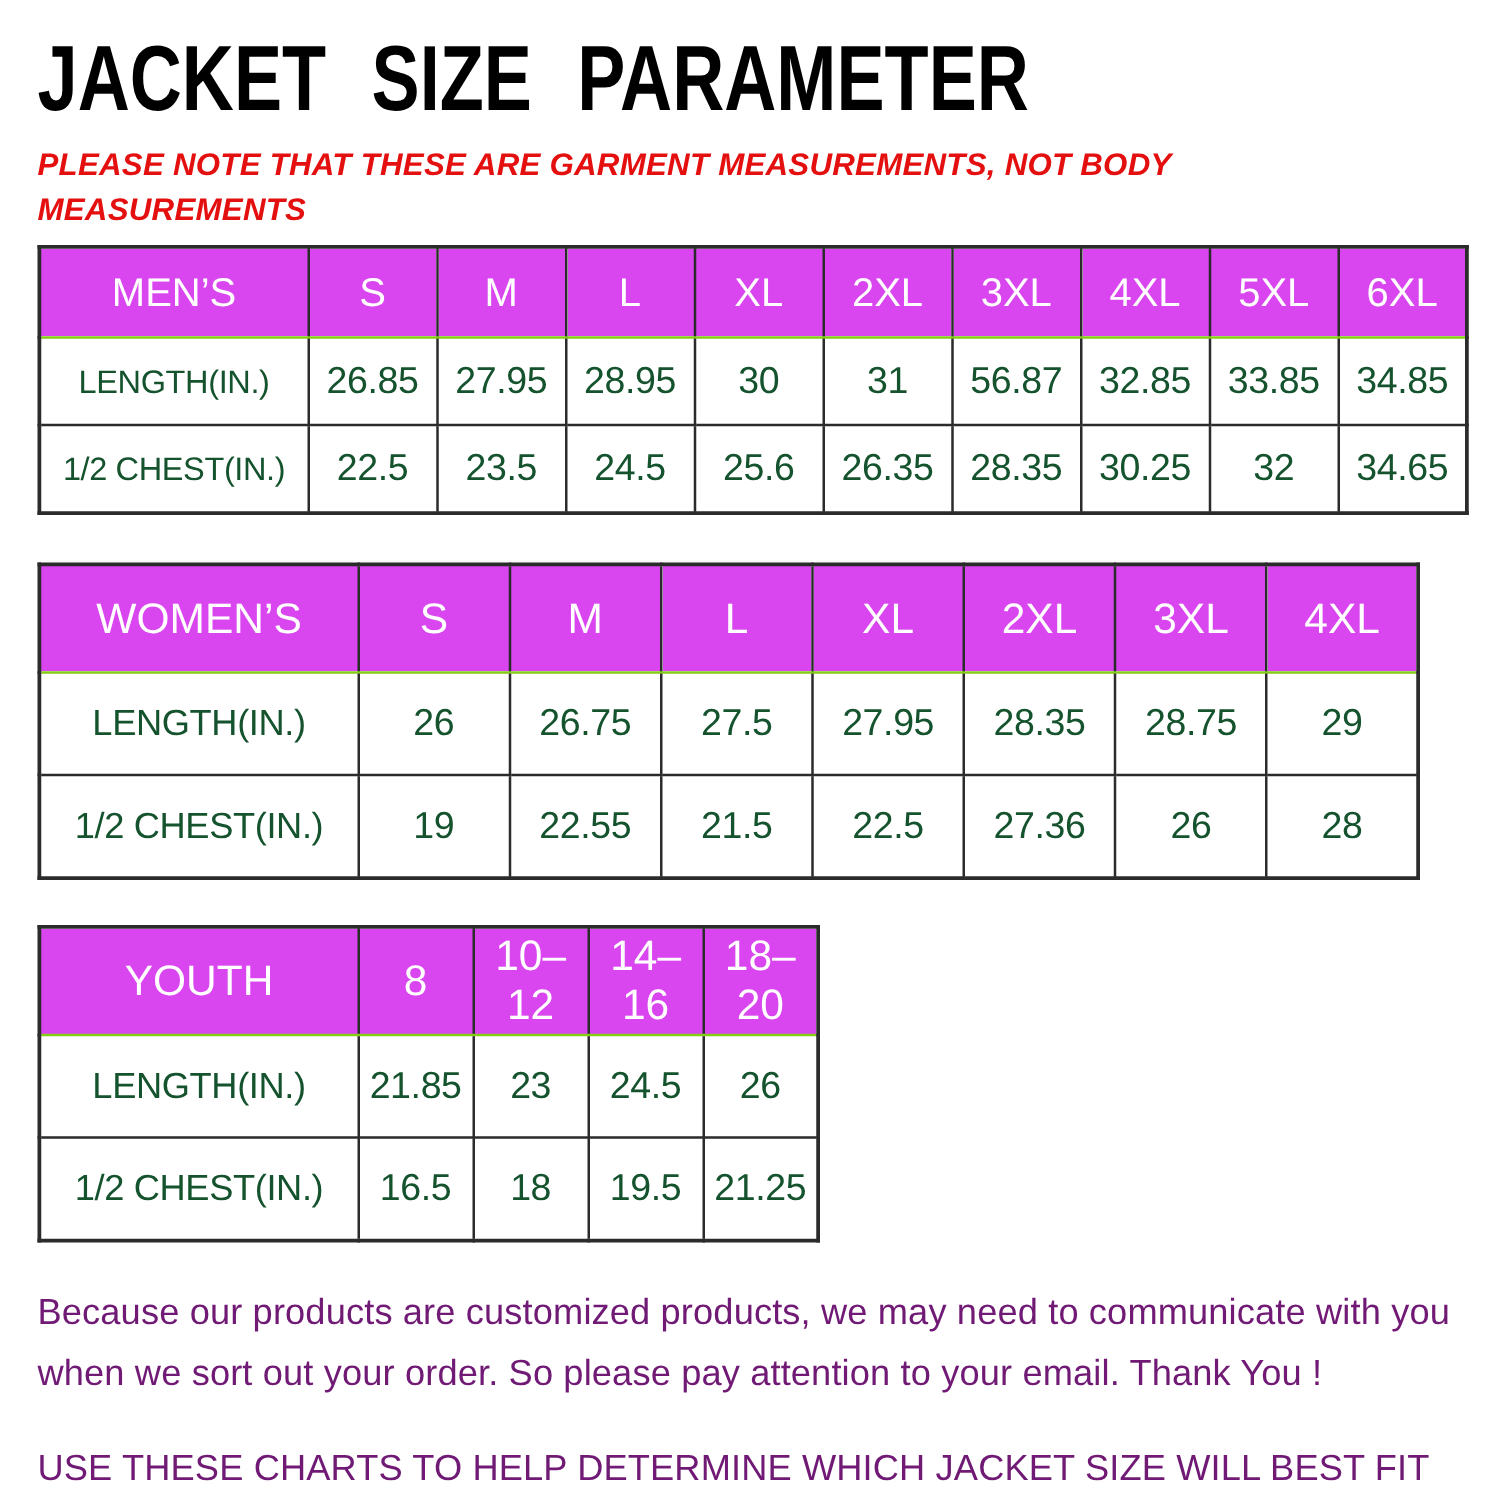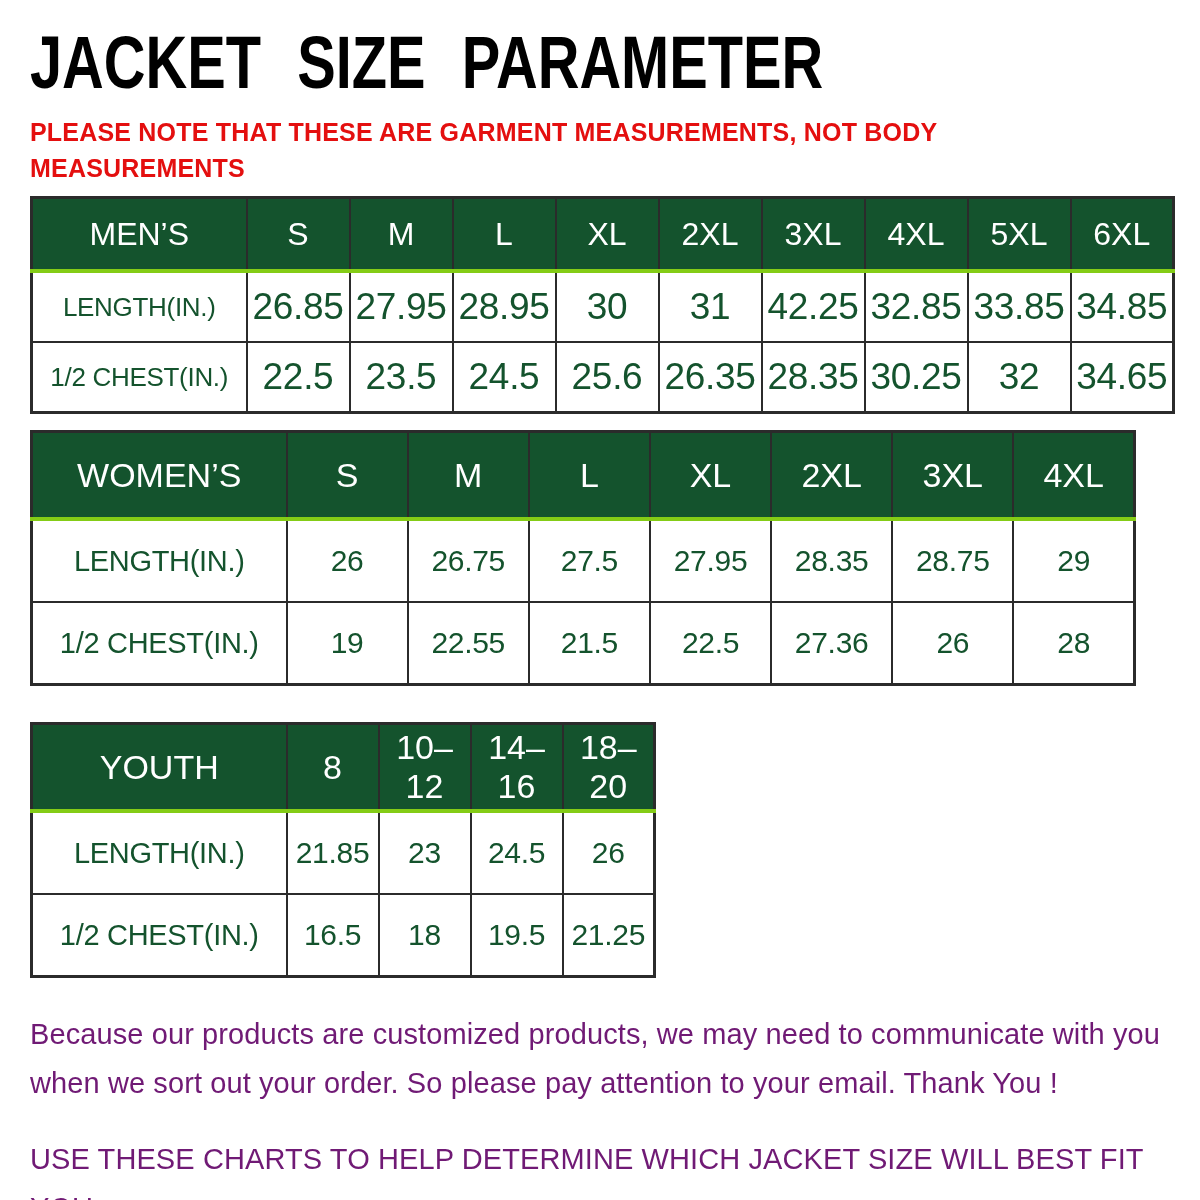--- a/index.html
+++ b/index.html
@@ -29,52 +29,53 @@
     color: #000000;
   }
   .note {
     margin: 12px 0 0 0;
     width: 940px;
     color: #e40f0f;
     font-size: 25px;
     font-weight: 700;
     line-height: 1.45;
     letter-spacing: 0.2px;
+    font-style: italic;
   }
   table.size-table {
     border-collapse: collapse;
     table-layout: fixed;
     border: 3px solid #2b2b2b;
     background: #ffffff;
   }
   table.size-table th,
   table.size-table td {
     border: 2px solid #2b2b2b;
     text-align: center;
     vertical-align: middle;
     padding: 0;
     overflow: hidden;
   }
   table.size-table thead th {
-    background: #14532d;
+    background: #d946ef;
     color: #ffffff;
     font-weight: 400;
-    border-bottom: 4px solid #84cc16;
+    border-bottom: 2px solid #84cc16;
   }
   table.size-table td {
     color: #14532d;
     letter-spacing: -0.3px;
   }
   
   .mens { width: 1142px; margin-top: 10px; }
   .mens thead th { height: 70px; font-size: 32px; }
-  .mens td { height: 68px; font-size: 37px; }
+  .mens td { height: 68px; font-size: 30px; }
   .mens td.rowlabel { font-size: 26px; }
   
-  .womens { width: 1106px; margin-top: 16px; }
+  .womens { width: 1106px; margin-top: 38px; }
   .womens thead th { height: 84px; font-size: 34px; }
   .womens td { height: 80px; font-size: 30px; }
   .womens td.rowlabel { font-size: 29px; }
   
   .youth { width: 626px; margin-top: 36px; }
   .youth thead th { height: 84px; font-size: 34px; }
   .youth td { height: 80px; font-size: 30px; }
   .youth td.rowlabel { font-size: 29px; }
 
   .footer-note {
@@ -122,21 +123,21 @@
     </tr>
   </thead>
   <tbody>
     <tr>
       <td class="rowlabel">LENGTH(IN.)</td>
       <td>26.85</td>
       <td>27.95</td>
       <td>28.95</td>
       <td>30</td>
       <td>31</td>
-      <td>42.25</td>
+      <td>56.87</td>
       <td>32.85</td>
       <td>33.85</td>
       <td>34.85</td>
     </tr>
     <tr>
       <td class="rowlabel">1/2 CHEST(IN.)</td>
       <td>22.5</td>
       <td>23.5</td>
       <td>24.5</td>
       <td>25.6</td>

